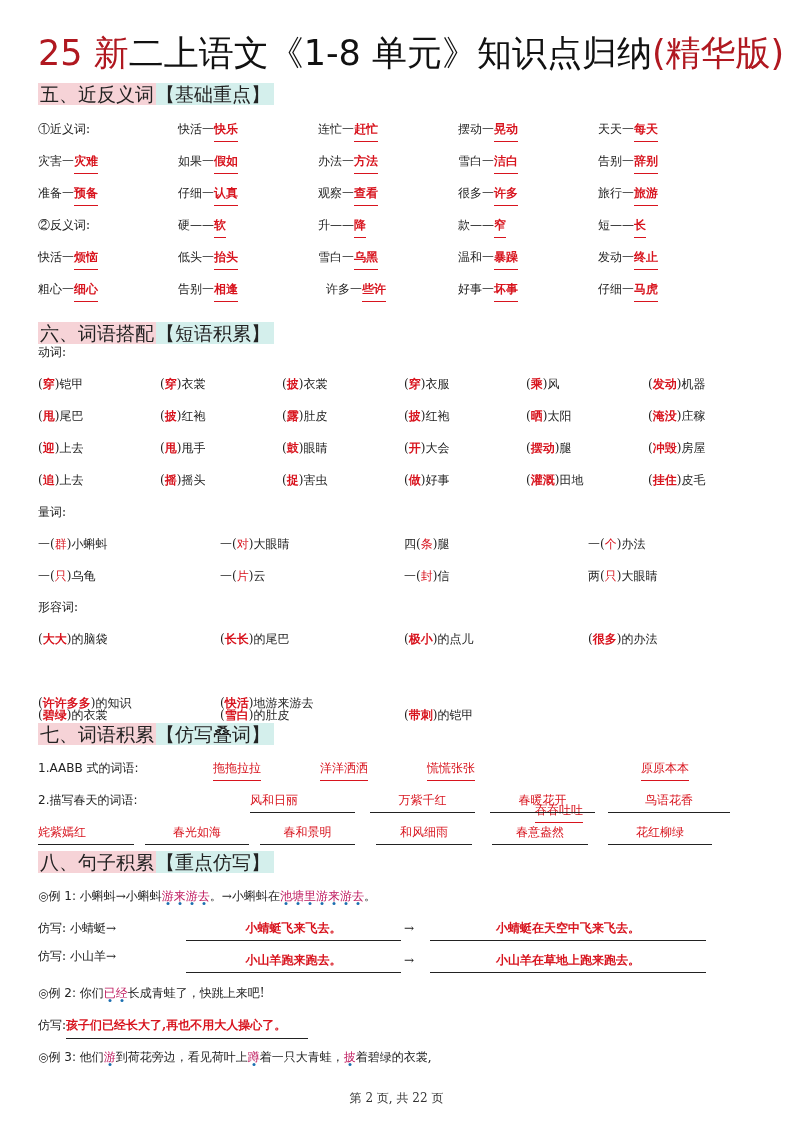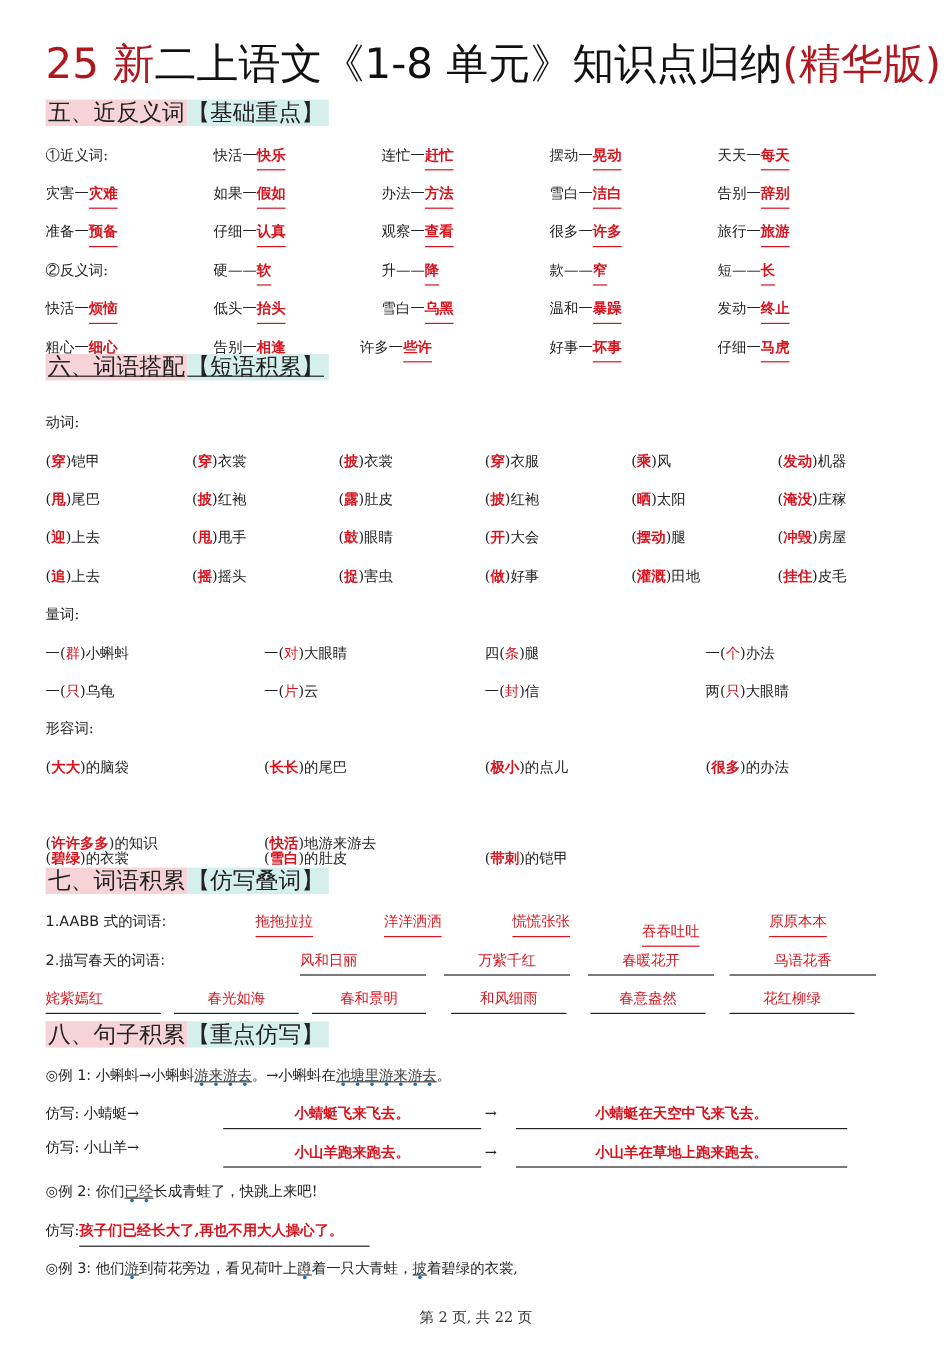--- a/index.html
+++ b/index.html
@@ -11,21 +11,21 @@
   .title .red{color:#b01820;}
   .hdr{font-family:"DejaVu Sans","Liberation Sans",sans-serif;font-size:19px;color:#222;
        height:27px;line-height:27px;}
   .hdr .pk{background:#f6d3d7;padding:0 2px 0 2px;}
   .hdr .cy{background:#d4efec;padding:0 4px 0 0;}
   .row{font-size:12px;height:32px;line-height:32px;}
   .cell{position:absolute;top:0;}
   .ans{color:#d8141e;font-weight:bold;border-bottom:1.5px solid #d8141e;line-height:24px;display:inline-block;}
   .red{color:#d8141e;}
   .redb{color:#d8141e;font-weight:bold;}
-  .blue{color:#404040;text-decoration:underline;}
+  .blue{color:#be185d;}
   .dot{position:relative;}
   .dot::after{content:"";position:absolute;left:50%;bottom:-2px;width:3px;height:3px;border-radius:50%;background:#1a6fb0;transform:translateX(-50%);}
   .sans{font-family:"DejaVu Sans","Liberation Sans",sans-serif;}
   .footer{font-size:12px;color:#333;}
 </style>
 </head>
 <body>
 
 <div class="abs title">
   <span class="red">25 新</span><span>二上语文《1-8 单元》知识点归纳</span><span class="red">(精华版)</span>
@@ -67,27 +67,27 @@
     <div class="abs row" style="left: 0px; top: 241px; width: 793px;">
       <span class="cell" style="left: 38px;"><span>快活一</span><span class="ans">烦恼</span></span>
       <span class="cell" style="left: 178px;"><span>低头一</span><span class="ans">抬头</span></span>
       <span class="cell" style="left: 318px;"><span>雪白一</span><span class="ans">乌黑</span></span>
       <span class="cell" style="left: 458px;"><span>温和一</span><span class="ans">暴躁</span></span>
       <span class="cell" style="left: 598px;"><span>发动一</span><span class="ans">终止</span></span>
     </div>
     <div class="abs row" style="left: 0px; top: 273px; width: 705px; text-decoration: underline;">
       <span class="cell" style="left: 38px;"><span>粗心一</span><span class="ans">细心</span></span>
       <span class="cell" style="left: 178px;"><span>告别一</span><span class="ans">相逢</span></span>
-      <span class="cell" style="left: 300px;"><span>许多一</span><span class="ans">些许</span></span>
+      <span class="cell" style="left: 326px;"><span>许多一</span><span class="ans">些许</span></span>
       <span class="cell" style="left: 458px;"><span>好事一</span><span class="ans">坏事</span></span>
       <span class="cell" style="left: 598px;"><span>仔细一</span><span class="ans">马虎</span></span>
     </div>
   </div>
 
-<div class="abs hdr" style="left:38px;top:293px;text-decoration:underline;">
+<div class="abs hdr" style="left:38px;top:320px;">
   <span class="pk">六、词语搭配</span><span class="cy">【短语积累】</span>
 </div>
 <div class="abs row" style="left:38px;top:336px;">动词:</div>
 <div id="verbs">
     <div class="abs row" style="left: 0px; top: 368px; width: 793px;">
       <span class="cell" style="left: 38px;"><span>(</span><span class="redb">穿</span><span>)</span><span>铠甲</span></span>
       <span class="cell" style="left: 160px;"><span>(</span><span class="redb">穿</span><span>)</span><span>衣裳</span></span>
       <span class="cell" style="left: 282px;"><span>(</span><span class="redb">披</span><span>)</span><span>衣裳</span></span>
       <span class="cell" style="left: 404px;"><span>(</span><span class="redb">穿</span><span>)</span><span>衣服</span></span>
       <span class="cell" style="left: 526px;"><span>(</span><span class="redb">乘</span><span>)</span><span>风</span></span>
@@ -153,21 +153,21 @@
   </div>
 
 <div class="abs hdr" style="left:38px;top:721px;">
   <span class="pk">七、词语积累</span><span class="cy">【仿写叠词】</span>
 </div>
 <div class="abs row sans" style="left:38px;top:752px;">1.AABB 式的词语:</div>
 <div id="aabb">
     <span class="abs row" style="left: 213px; top: 752px;"><span class="ans" style="font-weight: normal; font-family: &quot;DejaVu Sans&quot;, &quot;Liberation Sans&quot;, sans-serif;">拖拖拉拉</span></span>
     <span class="abs row" style="left: 320px; top: 752px;"><span class="ans" style="font-weight: normal; font-family: &quot;DejaVu Sans&quot;, &quot;Liberation Sans&quot;, sans-serif;">洋洋洒洒</span></span>
     <span class="abs row" style="left: 427px; top: 752px;"><span class="ans" style="font-weight: normal; font-family: &quot;DejaVu Sans&quot;, &quot;Liberation Sans&quot;, sans-serif;">慌慌张张</span></span>
-    <span class="abs row" style="left: 535px; top: 760px;"><span class="ans" style="font-weight: normal; font-family: &quot;DejaVu Sans&quot;, &quot;Liberation Sans&quot;, sans-serif;">吞吞吐吐</span></span>
+    <span class="abs row" style="left: 535px; top: 794px;"><span class="ans" style="font-weight: normal; font-family: &quot;DejaVu Sans&quot;, &quot;Liberation Sans&quot;, sans-serif;">吞吞吐吐</span></span>
     <span class="abs row" style="left: 641px; top: 752px;"><span class="ans" style="font-weight: normal; font-family: &quot;DejaVu Sans&quot;, &quot;Liberation Sans&quot;, sans-serif;">原原本本</span></span>
   </div>
 <div class="abs row sans" style="left:38px;top:784px;">2.描写春天的词语:</div>
 <div id="spring">
     <span class="abs row" style="left: 250px; top: 784px; width: 105px; border-bottom: 1.5px solid rgb(34, 34, 34); height: 28px; text-align: left;"><span class="red" style="font-family: &quot;DejaVu Sans&quot;, &quot;Liberation Sans&quot;, sans-serif;">风和日丽</span></span>
     <span class="abs row" style="left: 370px; top: 784px; width: 105px; border-bottom: 1.5px solid rgb(34, 34, 34); height: 28px; text-align: center;"><span class="red" style="font-family: &quot;DejaVu Sans&quot;, &quot;Liberation Sans&quot;, sans-serif;">万紫千红</span></span>
     <span class="abs row" style="left: 490px; top: 784px; width: 105px; border-bottom: 1.5px solid rgb(34, 34, 34); height: 28px; text-align: center;"><span class="red" style="font-family: &quot;DejaVu Sans&quot;, &quot;Liberation Sans&quot;, sans-serif;">春暖花开</span></span>
     <span class="abs row" style="left: 608px; top: 784px; width: 122px; border-bottom: 1.5px solid rgb(34, 34, 34); height: 28px; text-align: center;"><span class="red" style="font-family: &quot;DejaVu Sans&quot;, &quot;Liberation Sans&quot;, sans-serif;">鸟语花香</span></span>
     <span class="abs row" style="left: 38px; top: 816px; width: 96px; border-bottom: 1.5px solid rgb(34, 34, 34); height: 28px; text-align: left;"><span class="red" style="font-family: &quot;DejaVu Sans&quot;, &quot;Liberation Sans&quot;, sans-serif;">姹紫嫣红</span></span>
     <span class="abs row" style="left: 145px; top: 816px; width: 104px; border-bottom: 1.5px solid rgb(34, 34, 34); height: 28px; text-align: center;"><span class="red" style="font-family: &quot;DejaVu Sans&quot;, &quot;Liberation Sans&quot;, sans-serif;">春光如海</span></span>

